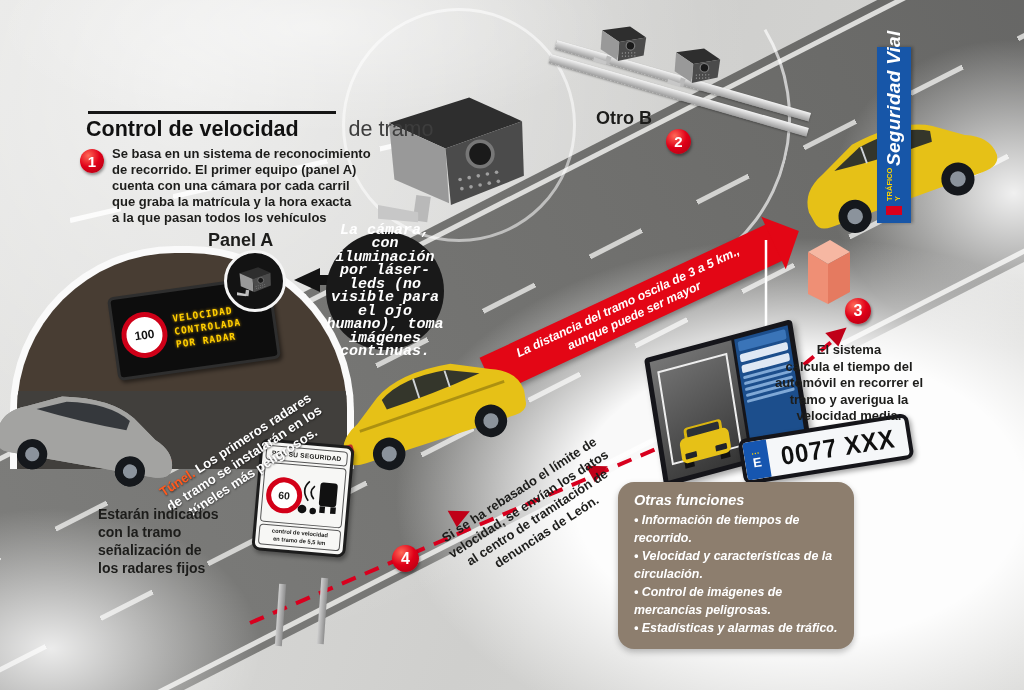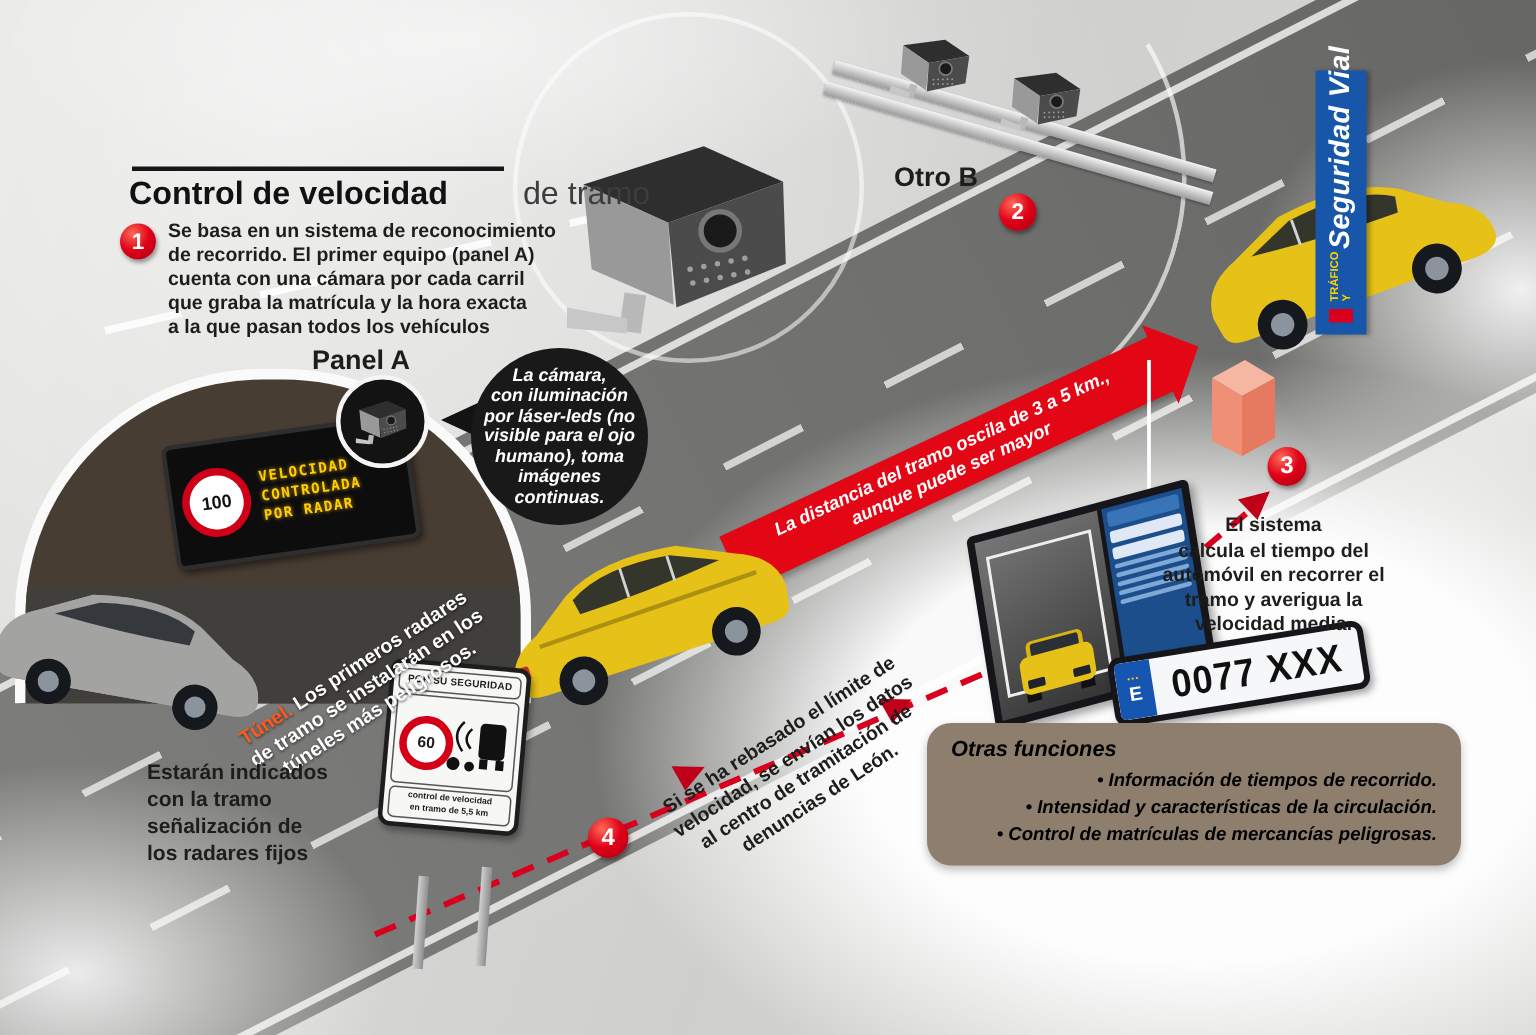--- a/index.html
+++ b/index.html
@@ -51,21 +51,21 @@
   
   .pa-circle{left:224px;top:250px;width:56px;height:56px;border-radius:50%;background:#131313;border:3px solid #f5f5f5;
     z-index:9;display:flex;align-items:center;justify-content:center;}
   .blk-arrow-head{left:294px;top:268px;width:0;height:0;border-top:12px solid transparent;border-bottom:12px solid transparent;
     border-right:26px solid #131313;z-index:9;}
   .blk-arrow-tail{left:320px;top:275px;width:16px;height:10px;background:#131313;z-index:9;}
 
   
   .note-circle{border-radius:50%;z-index:9;display:flex;align-items:center;justify-content:center;text-align:center;
     color:#fff;font-weight:bold;font-style:italic;}
-  .nc-cam{left:314px;top:232px;width:118px;height:118px;background:#191919;font-size:12px;line-height:13.5px;}
+  .nc-cam{left:326px;top:232px;width:118px;height:118px;background:#191919;font-size:15px;line-height:13.5px;font-family:Liberation Mono, monospace;}
   .nc-gps{left:459px;top:234px;width:106px;height:106px;background:rgba(42,42,42,.9);border:2px dashed #eee;
     font-size:11.3px;line-height:13.5px;}
 
   
   .red-arrow{left:488px;top:356px;width:316px;height:40px;transform:rotate(-25deg);transform-origin:left center;z-index:7;
     background:#e30615;display:flex;align-items:center;justify-content:center;box-shadow:2px 3px 5px rgba(0,0,0,.3);}
   .red-arrow:after{content:"";position:absolute;right:-27px;top:-9px;width:0;height:0;
     border-top:29px solid transparent;border-bottom:29px solid transparent;border-left:28px solid #e30615;}
   .red-arrow .txt{color:#fff;font-weight:bold;font-style:italic;font-size:12.3px;line-height:15px;text-align:center;}
 
@@ -89,24 +89,24 @@
   .pb-label{left:596px;top:108px;font-size:18px;font-weight:bold;z-index:12;}
   .s2{left:628px;top:157px;font-size:13px;line-height:16.5px;}
   .s3{left:759px;top:342px;width:180px;text-align:center;font-size:13px;line-height:16.5px;}
   .left-note{left:98px;top:505px;font-size:14px;line-height:18px;}
   .tunnel-note{left:90px;top:420px;width:300px;transform:rotate(-33deg);text-align:center;
     color:#fff;font-size:13.2px;line-height:16px;font-weight:bold;z-index:12;text-shadow:0 1px 2px rgba(0,0,0,.6);}
   .tunnel-note .lead{color:#ff5a1e;}
   .s4{left:388px;top:478px;width:290px;transform:rotate(-33deg);text-align:center;font-size:13px;line-height:16.5px;}
 
   
-  .of-box{left:618px;top:482px;width:356px;background:#8d7e6e;border-radius:16px;z-index:12;
-    padding:10px 16px 12px;box-sizing:border-box;color:#000000;box-shadow:0 3px 6px rgba(0,0,0,.25);}
+  .of-box{left:618px;top:482px;width:236px;background:#8d7e6e;border-radius:16px;z-index:12;
+    padding:10px 16px 12px;box-sizing:border-box;color:#ffffff;box-shadow:0 3px 6px rgba(0,0,0,.25);}
   .of-box h3{margin:0 0 3px;font-size:14.5px;font-style:italic;}
-  .of-box ul{margin:0;padding:0;list-style:none;text-align:right;}
+  .of-box ul{margin:0;padding:0;list-style:none;}
   .of-box li{font-size:12.4px;font-weight:bold;font-style:italic;line-height:18px;}
   .of-box li:before{content:"• ";}
 
   
   .monitor{left:652px;top:338px;width:152px;height:130px;transform:rotate(-9deg) skewY(-6deg);z-index:10;
     background:#15151a;border-radius:4px;padding:5px;box-sizing:border-box;display:flex;gap:3px;
     box-shadow:3px 4px 6px rgba(0,0,0,.35);}
   .monitor .photo{flex:1.7;background:linear-gradient(160deg,#767676,#333);position:relative;overflow:hidden;}
   .monitor .bracket{position:absolute;left:7%;top:9%;right:7%;bottom:12%;border:2px solid #eee;}
   .monitor .photo svg{position:absolute;left:50%;bottom:6px;transform:translateX(-50%);}
@@ -421,18 +421,19 @@
 
   <div class="abs tb left-note preline">Estarán indicados
 con la tramo
 señalización de
 los radares fijos</div>
 
   <div class="abs of-box">
     <h3>Otras funciones</h3>
     <ul>
       <li>Información de tiempos de recorrido.</li>
-      <li>Intensidad y características de la circulación.</li>
-      <li>Control de matrículas de mercancías peligrosas.</li>
+      <li>Velocidad y características de la circulación.</li>
+      <li>Control de imágenes de mercancías peligrosas.</li>
+      <li>Estadísticas y alarmas de tráfico.</li>
     </ul>
   </div>
 
 </div>
 
 </body></html>

